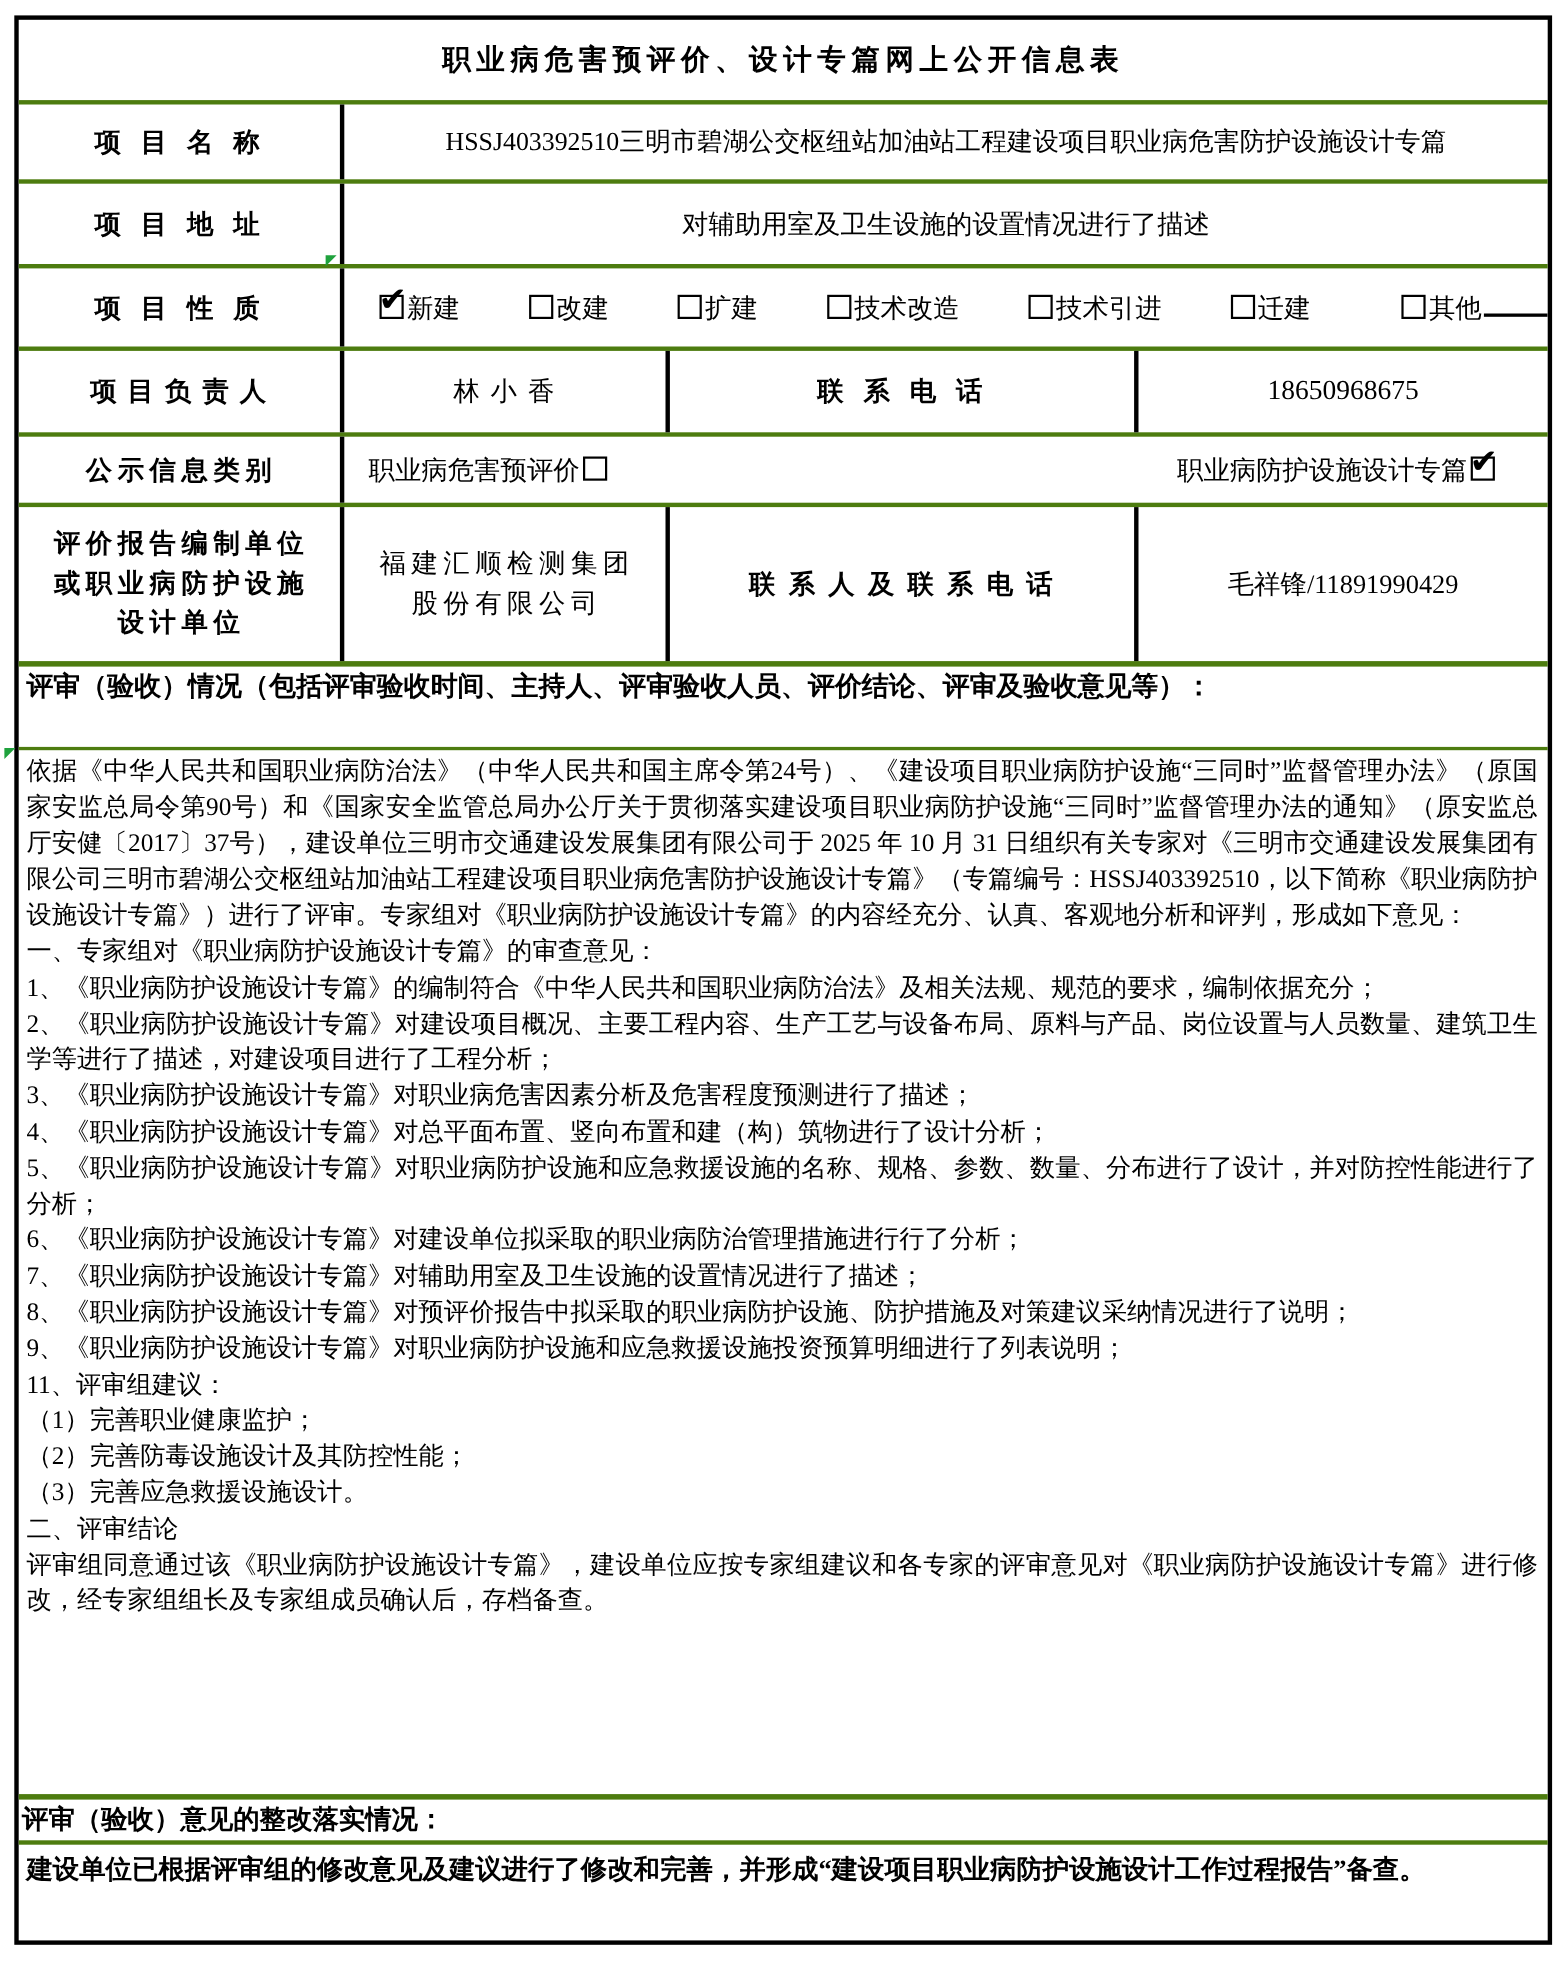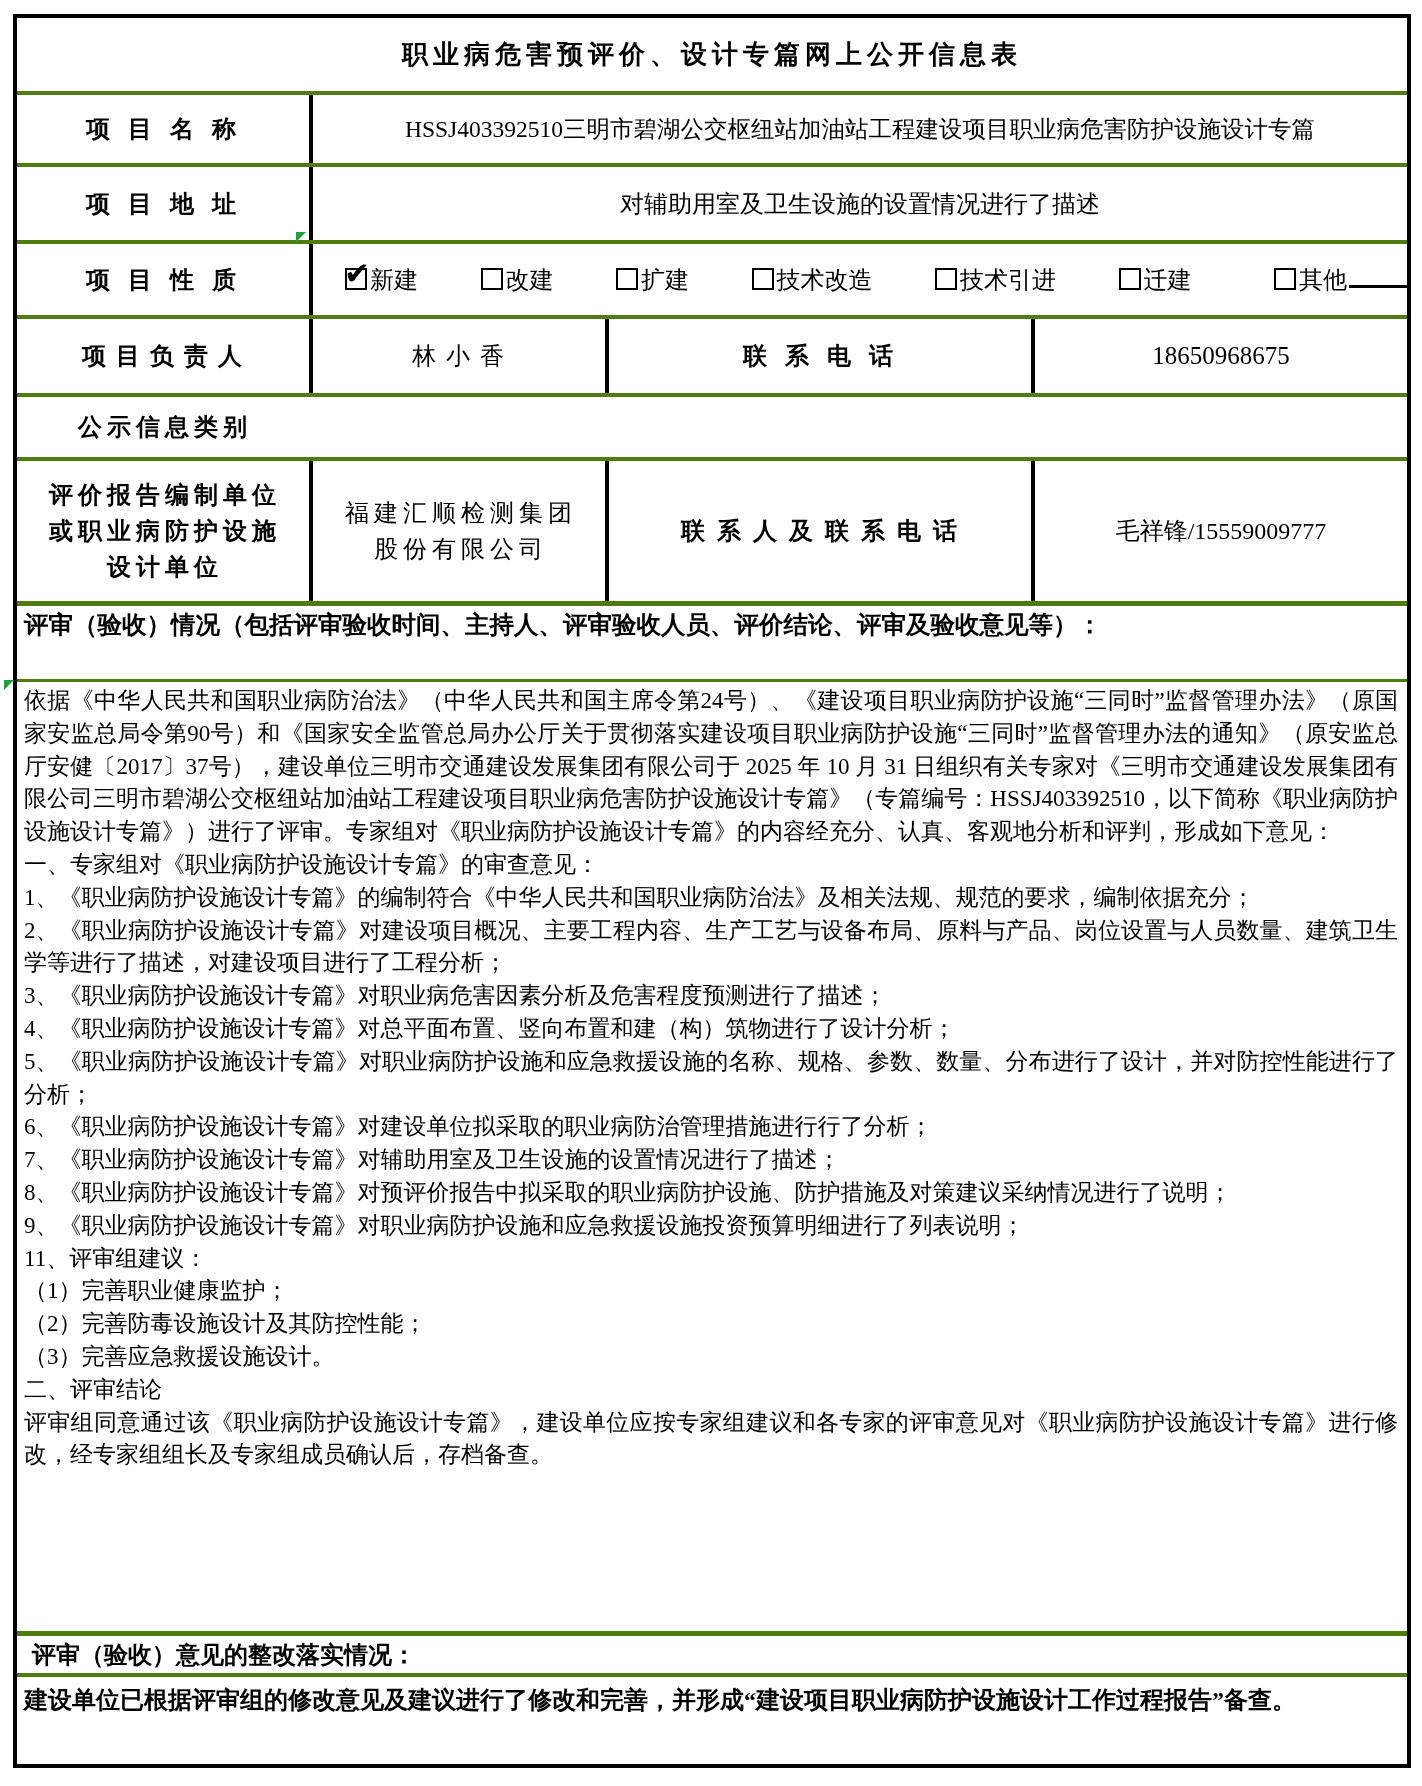--- a/index.html
+++ b/index.html
@@ -98,21 +98,21 @@
   
   .hdrcell {
     justify-content:flex-start; text-align:justify;
     font-weight:700; font-size:24.5px; line-height:34px;
     padding:2px 8px 2px 7px;
     align-items:flex-start;
   }
   .rechdrcell {
     justify-content:flex-start; text-align:left;
     font-weight:700; font-size:24px; line-height:36px;
-    padding:0 8px 0 15px;
+    padding:0 8px 0 3px;
     align-items:center;
   }
   .longtext {
     display:block;
     text-align:left;
     padding:3px 9px 0 7px;
   }
   .longtext p {
     font-size:23px; line-height:32.8px;
     text-align:justify; white-space:pre-wrap;
@@ -177,30 +177,36 @@
 
     <div class="row r-leader">
       <div class="cell c1 label ls10">项目负责人</div>
       <div class="cell c2 val ls10">林小香</div>
       <div class="cell c3 label ls18">联系电话</div>
       <div class="cell cfill num">18650968675</div>
     </div>
 
     <div class="row r-pub">
       <div class="cell c1 label ls5">公示信息类别</div>
+      <div class="cell cfill optcell opts-pub" style="padding-left:22px;">
+
+          <span class="opt"><span class="opt-label">职业病危害预评价</span><span class="cb cb-post"></span></span>
+
+          <span class="opt"><span class="opt-label">职业病防护设施设计专篇</span><span class="cb cb-post checked"></span></span>
+        </div>
     </div>
 
     <div class="row r-unit bb5">
       <div class="cell c1 label ls5 prelines">评价报告编制单位
 或职业病防护设施
 设计单位</div>
       <div class="cell c2 val ls5 prelines">福建汇顺检测集团
 股份有限公司</div>
       <div class="cell c3 label ls12">联系人及联系电话</div>
-      <div class="cell cfill val">毛祥锋/15559009777</div>
+      <div class="cell cfill val">毛祥锋/11891990429</div>
     </div>
 
     <div class="row r-revhdr bb3">
       <div class="cell cfill hdrcell">评审（验收）情况（包括评审验收时间、主持人、评审验收人员、评价结论、评审及验收意见等）：</div>
     </div>
 
     <div class="row r-review bb5">
       <div class="cell cfill longtext">
 
           <p class="para">依据《中华人民共和国职业病防治法》（中华人民共和国主席令第24号）、《建设项目职业病防护设施“三同时”监督管理办法》（原国家安监总局令第90号）和《国家安全监管总局办公厅关于贯彻落实建设项目职业病防护设施“三同时”监督管理办法的通知》（原安监总厅安健〔2017〕37号），建设单位三明市交通建设发展集团有限公司于 2025 年 10 月 31 日组织有关专家对《三明市交通建设发展集团有限公司三明市碧湖公交枢纽站加油站工程建设项目职业病危害防护设施设计专篇》（专篇编号：HSSJ403392510，以下简称《职业病防护设施设计专篇》）进行了评审。专家组对《职业病防护设施设计专篇》的内容经充分、认真、客观地分析和评判，形成如下意见：</p>

